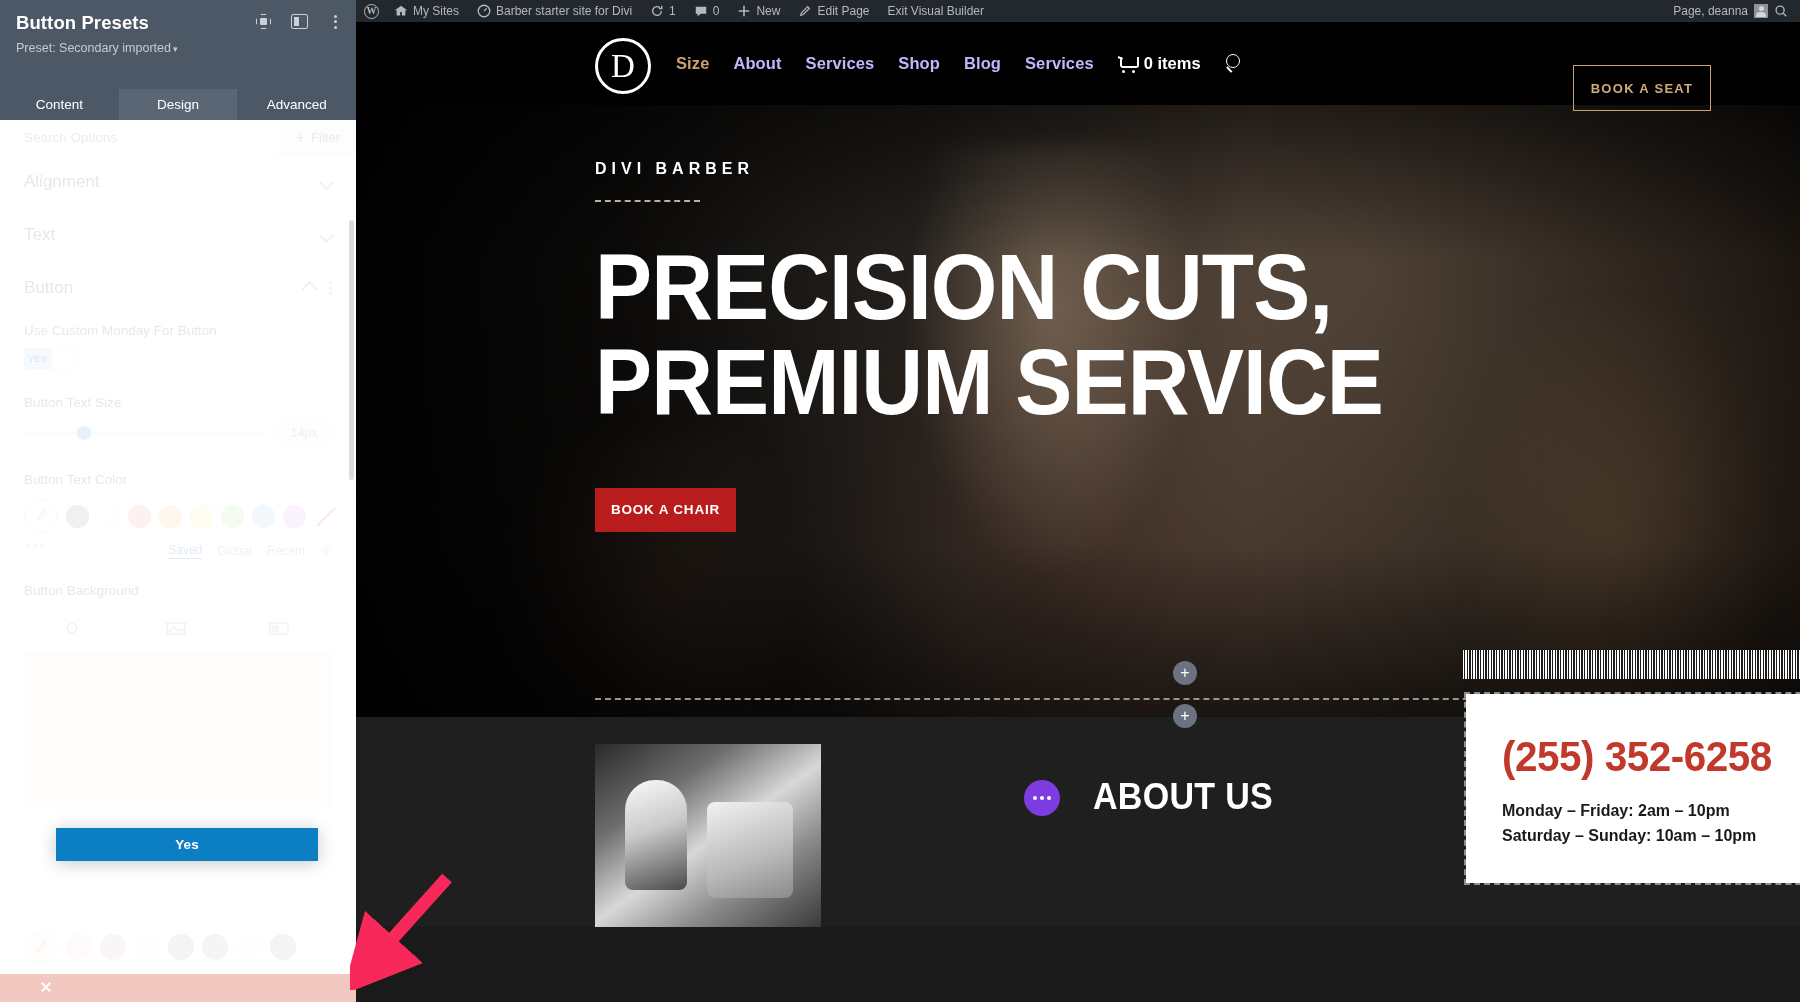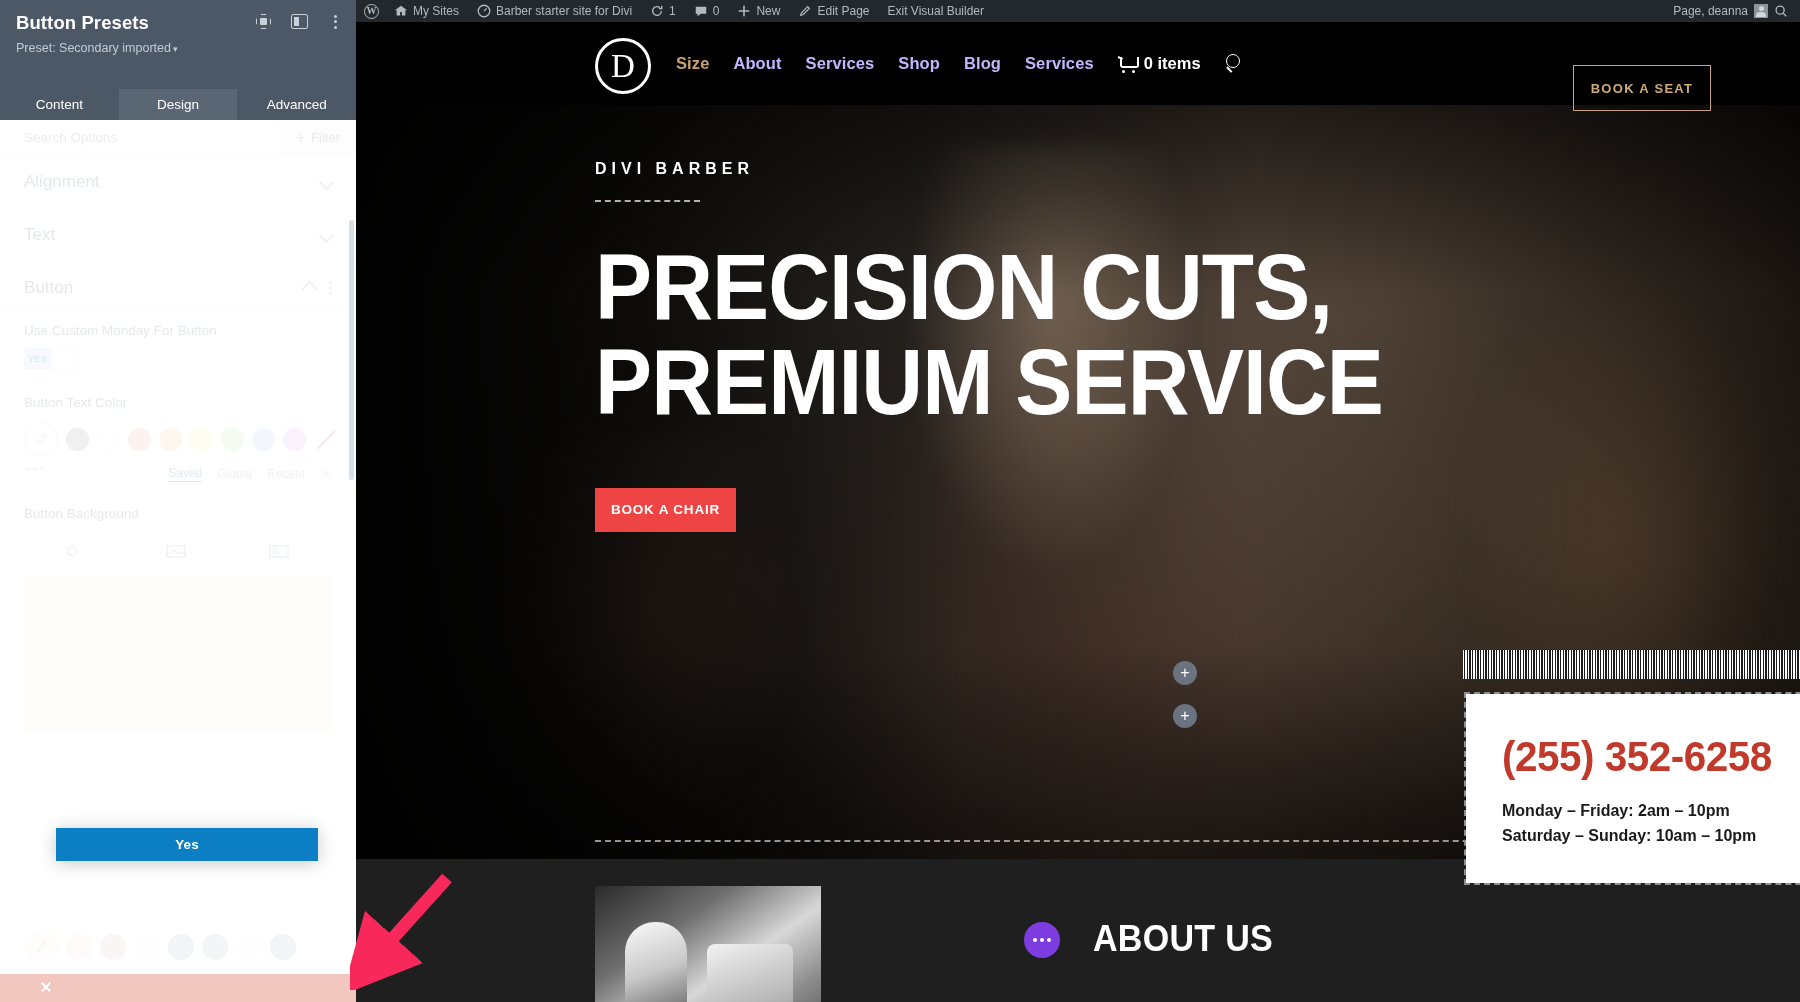--- a/index.html
+++ b/index.html
@@ -71,21 +71,21 @@
   .book-seat {
     position: absolute; right: 89px; top: 43px;
     width: 138px; height: 46px; border: 1.6px solid #c9a271;
     color: #cfa978; background: transparent;
     font-size: 13px; font-weight: 700; letter-spacing: 1.3px;
     display: flex; align-items: center; justify-content: center; cursor: pointer;
   }
 
   
   .hero {
-    position: relative; height: 754px; overflow: hidden;
+    position: relative; height: 612px; overflow: hidden;
     background: #141210;
   }
   .hero-photo { position: absolute; inset: 0; }
   .hero-photo .bgwash {
     position: absolute; inset: 0;
     background:
       radial-gradient(circle at 70% 28%, rgba(96,80,66,.75), rgba(0,0,0,0) 42%),
       radial-gradient(circle at 52% 72%, rgba(70,48,38,.70), rgba(0,0,0,0) 40%),
       radial-gradient(circle at 90% 60%, rgba(120,92,66,.45), rgba(0,0,0,0) 38%),
       radial-gradient(circle at 30% 15%, rgba(60,55,50,.55), rgba(0,0,0,0) 45%),
@@ -118,21 +118,21 @@
   .hero-h1 {
     margin-top: 38px; color: #fff;
     font-family: "Liberation Sans Narrow", "Liberation Sans", sans-serif;
     font-size: 92px; line-height: 1.03; font-weight: 700;
     letter-spacing: -1px; max-width: 880px;
     transform: scaleX(.93); transform-origin: left;
     text-transform: uppercase;
   }
   .book-chair {
     margin-top: 58px; width: 141px; height: 44px;
-    background: #ef4444; color: #fff; border: none;
+    background: #b91c1c; color: #fff; border: none;
     font-size: 13.5px; font-weight: 700; letter-spacing: .8px;
     display: flex; align-items: center; justify-content: center; cursor: pointer;
   }
   .hero-dashed-bottom {
     position: absolute; left: 239px; right: 52px; bottom: 17px;
     border-top: 2px dashed #9c958c; z-index: 4;
   }
   
   .add-circle {
     position: absolute; z-index: 9;
@@ -467,20 +467,29 @@
         </div>
 
         <div class="fieldblk">
           <div class="flabel">Use Custom Monday For Button</div>
           <div class="yesno">
             <span class="on">YES</span>
             <span class="knob"></span>
           </div>
         </div>
 
+        <div class="fieldblk" style="padding-top:22px;">
+          <div class="flabel">Button Text Size</div>
+          <div class="slider-row">
+            <span class="track">
+                <span class="thumb"></span>
+              </span>
+            <span class="valbox">14px</span>
+          </div>
+        </div>
 
         <div class="fieldblk" style="padding-top:22px;">
           <div class="flabel">Button Text Color</div>
           <div class="swatch-row">
             <span class="sw ring">
               <svg width="14" height="14" viewBox="0 0 16 16">
                   <path d="M11 2l3 3-7 7-3 1 1-3z" fill="none" stroke="#b8c2cb" stroke-width="1.4"></path>
                 </svg>
             </span>
             <span class="sw" style="background:#9e9e9e"></span>

